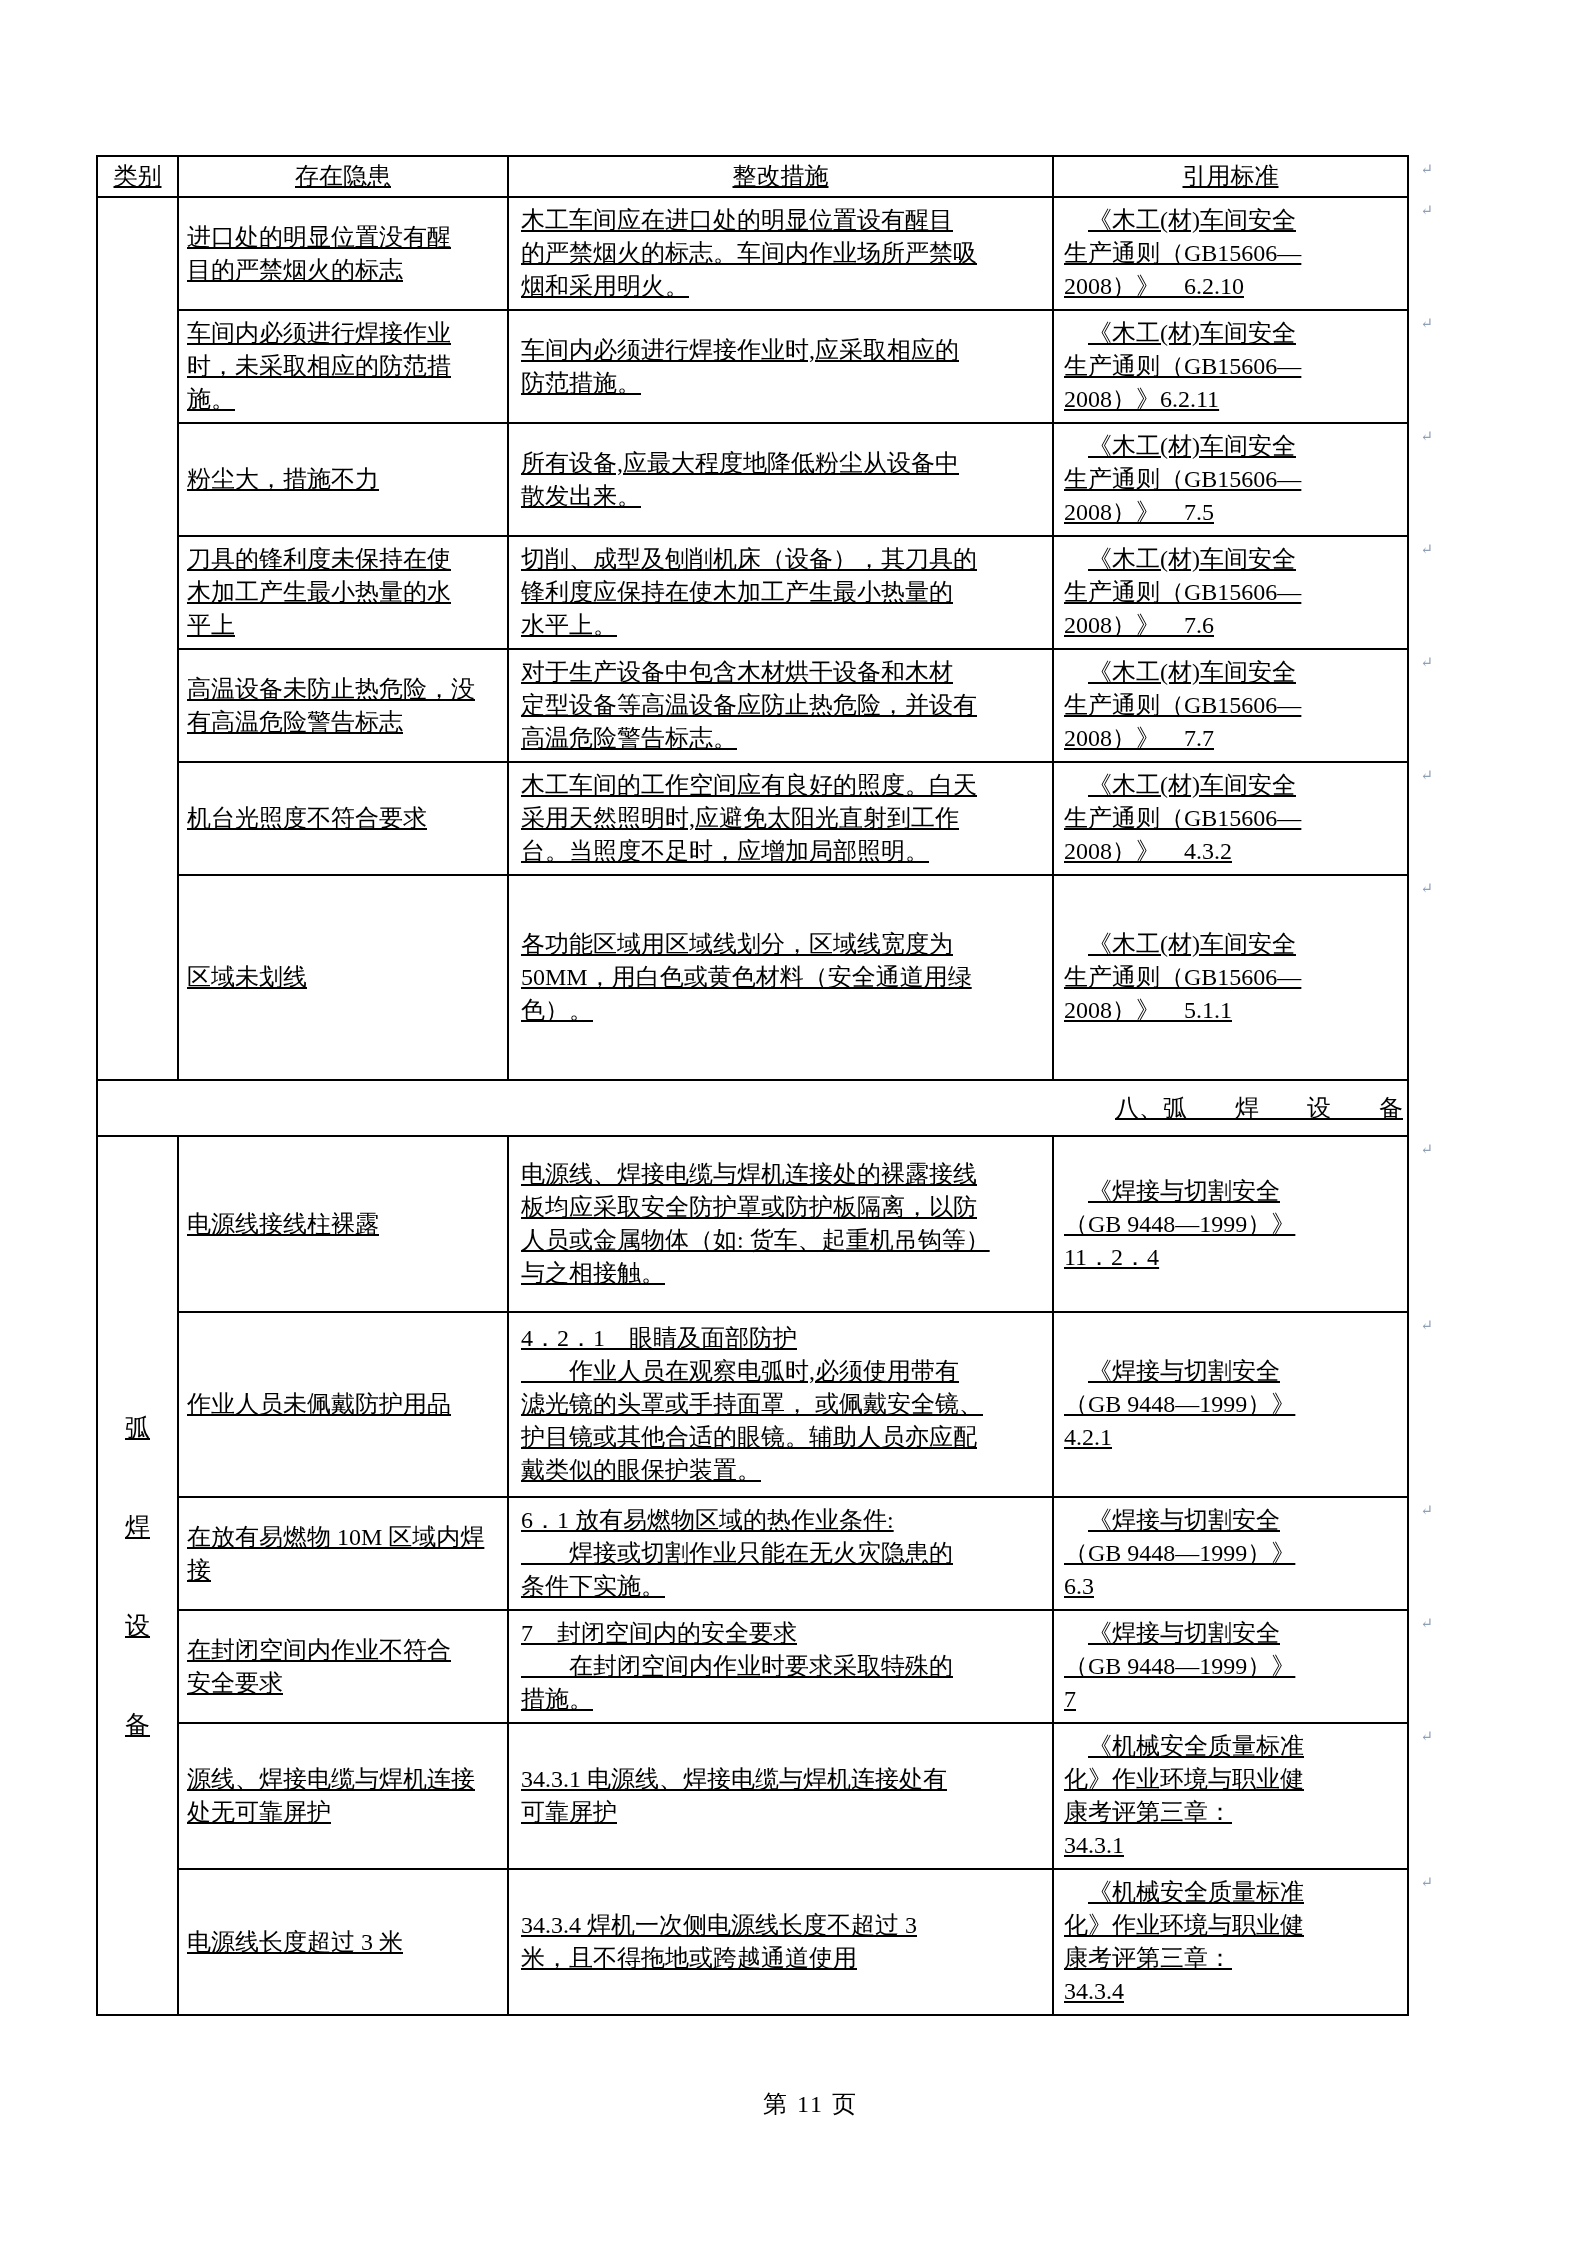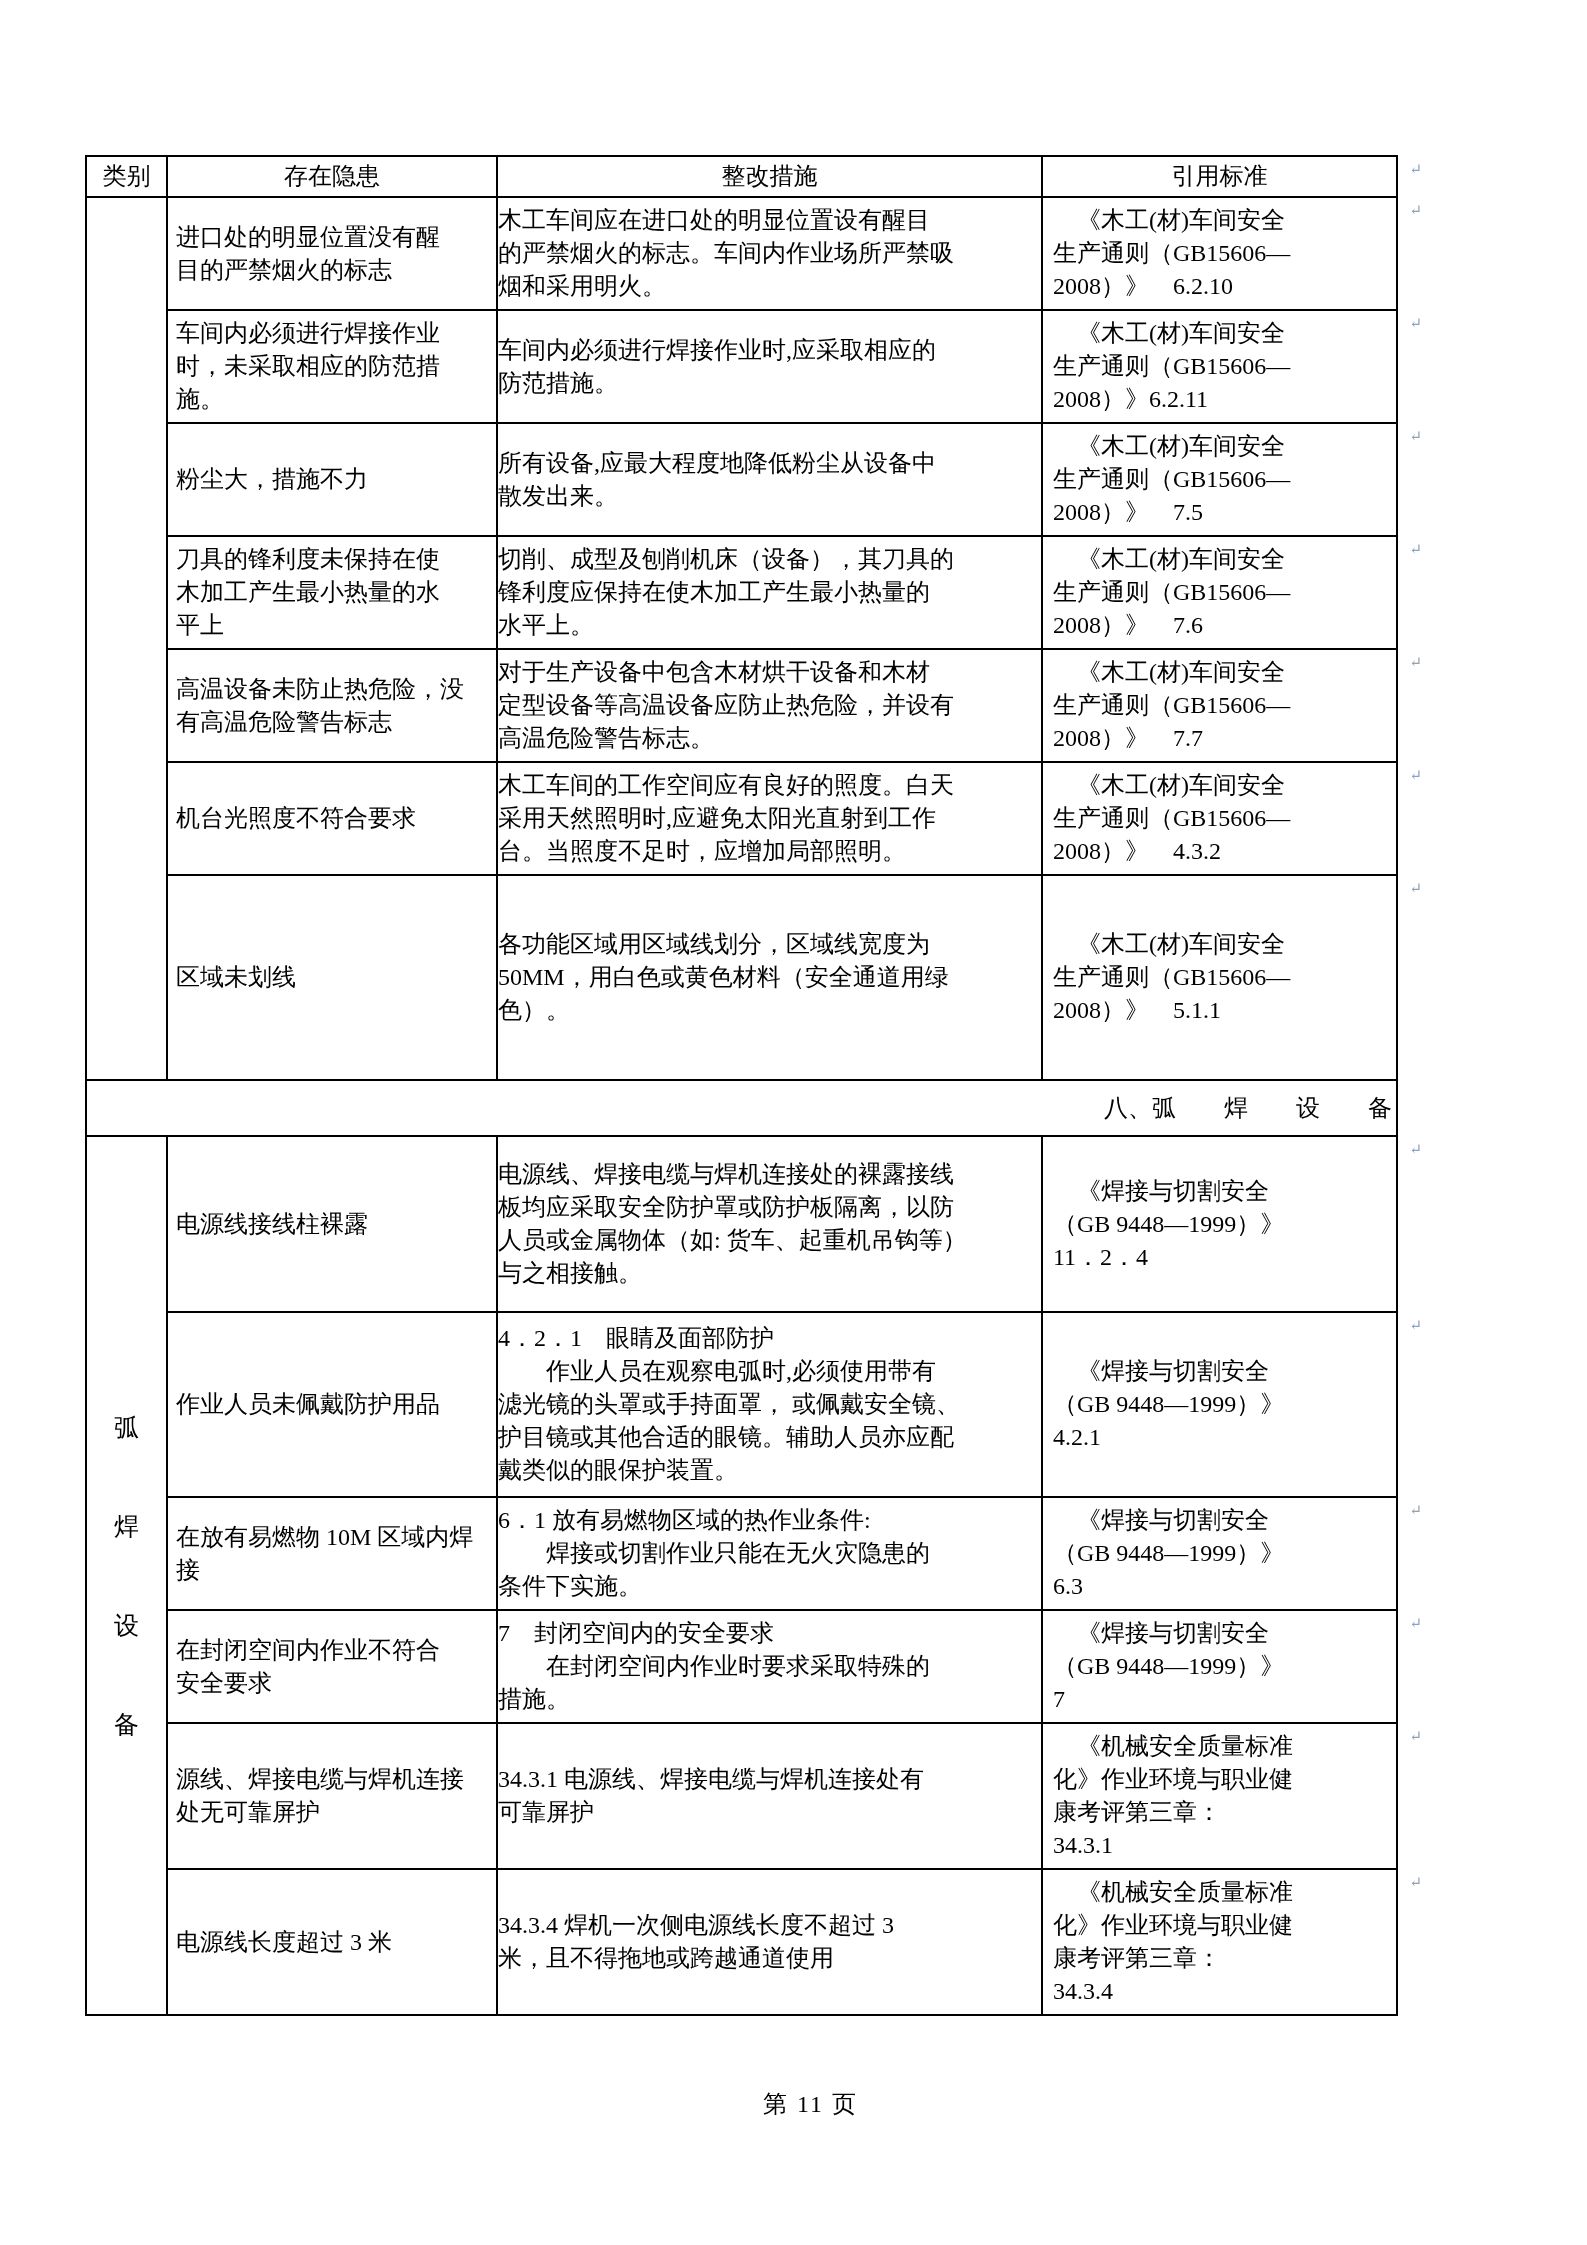--- a/index.html
+++ b/index.html
@@ -5,42 +5,42 @@
   * { margin:0; padding:0; box-sizing:border-box; }
   html,body { background:#ffffff; }
   .page {
     position:relative;
     width:1587px; height:2245px;
     background:#ffffff;
     color:#000;
     font-family:"Liberation Serif","DejaVu Serif",serif;
     overflow:hidden;
   }
-  .tbl-wrap { position:absolute; left:85px; top:155px; }
+  .tbl-wrap { position:absolute; left:96px; top:155px;text-decoration:underline; }
   table.audit {
     border-collapse:collapse;
     table-layout:fixed;
     width:1311px;
     background:#fff;
   }
   col.c-cat { width:81px; }
   col.c-haz { width:330px; }
   col.c-mea { width:545px; }
   col.c-std { width:355px; }
   th, td {
     border:2px solid #000;
     font-size:24px;
     line-height:33px;
     font-weight:normal;
     vertical-align:middle;
     padding:6px 10px;
   }
   th { text-align:center; padding:3px 4px; }
   td.haz { white-space:pre-line; padding-left:8px; }
-  td.mea { white-space:pre-line; padding-left:0; }
+  td.mea { white-space:pre-line; padding-left:12px; }
   td.std { white-space:pre-line; text-indent:1em; position:relative; padding-left:10px; }
   th.std-h { position:relative;margin-left:36px; }
   td.cat { text-align:center; }
   .vert {
     display:flex; flex-direction:column; align-items:center;
     gap:66px; font-size:25px;
   }
   tr.sec-title td {
     text-align:right; height:56px; padding:4px;
   }

